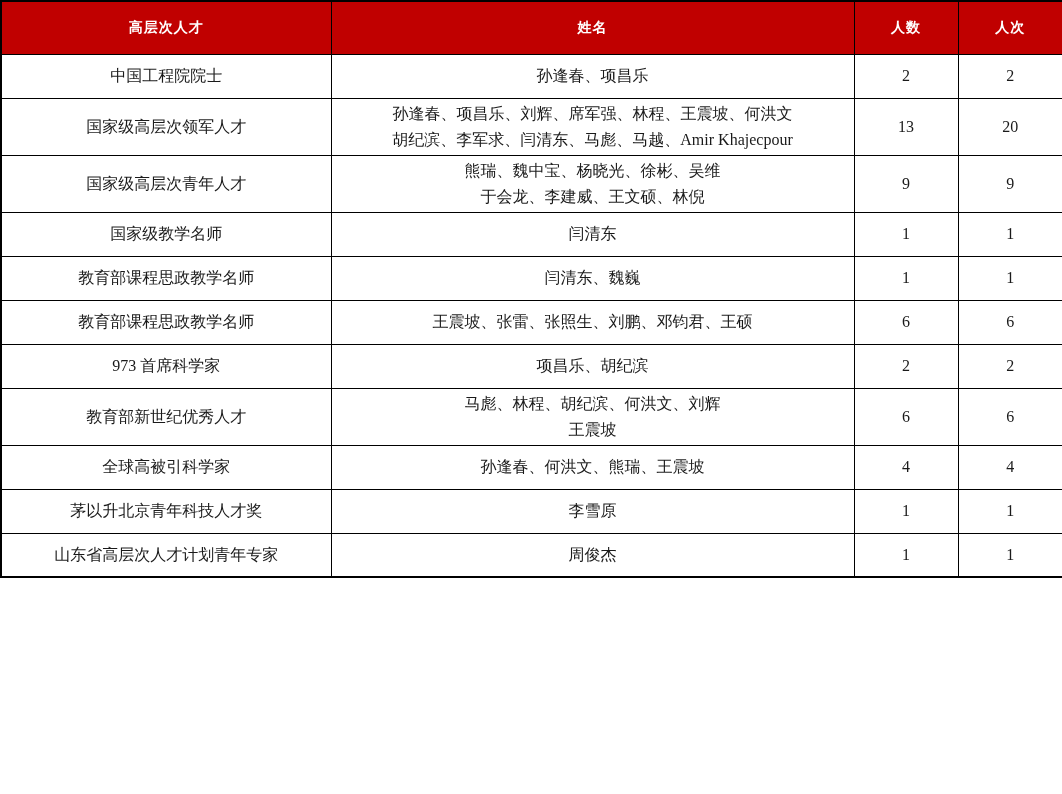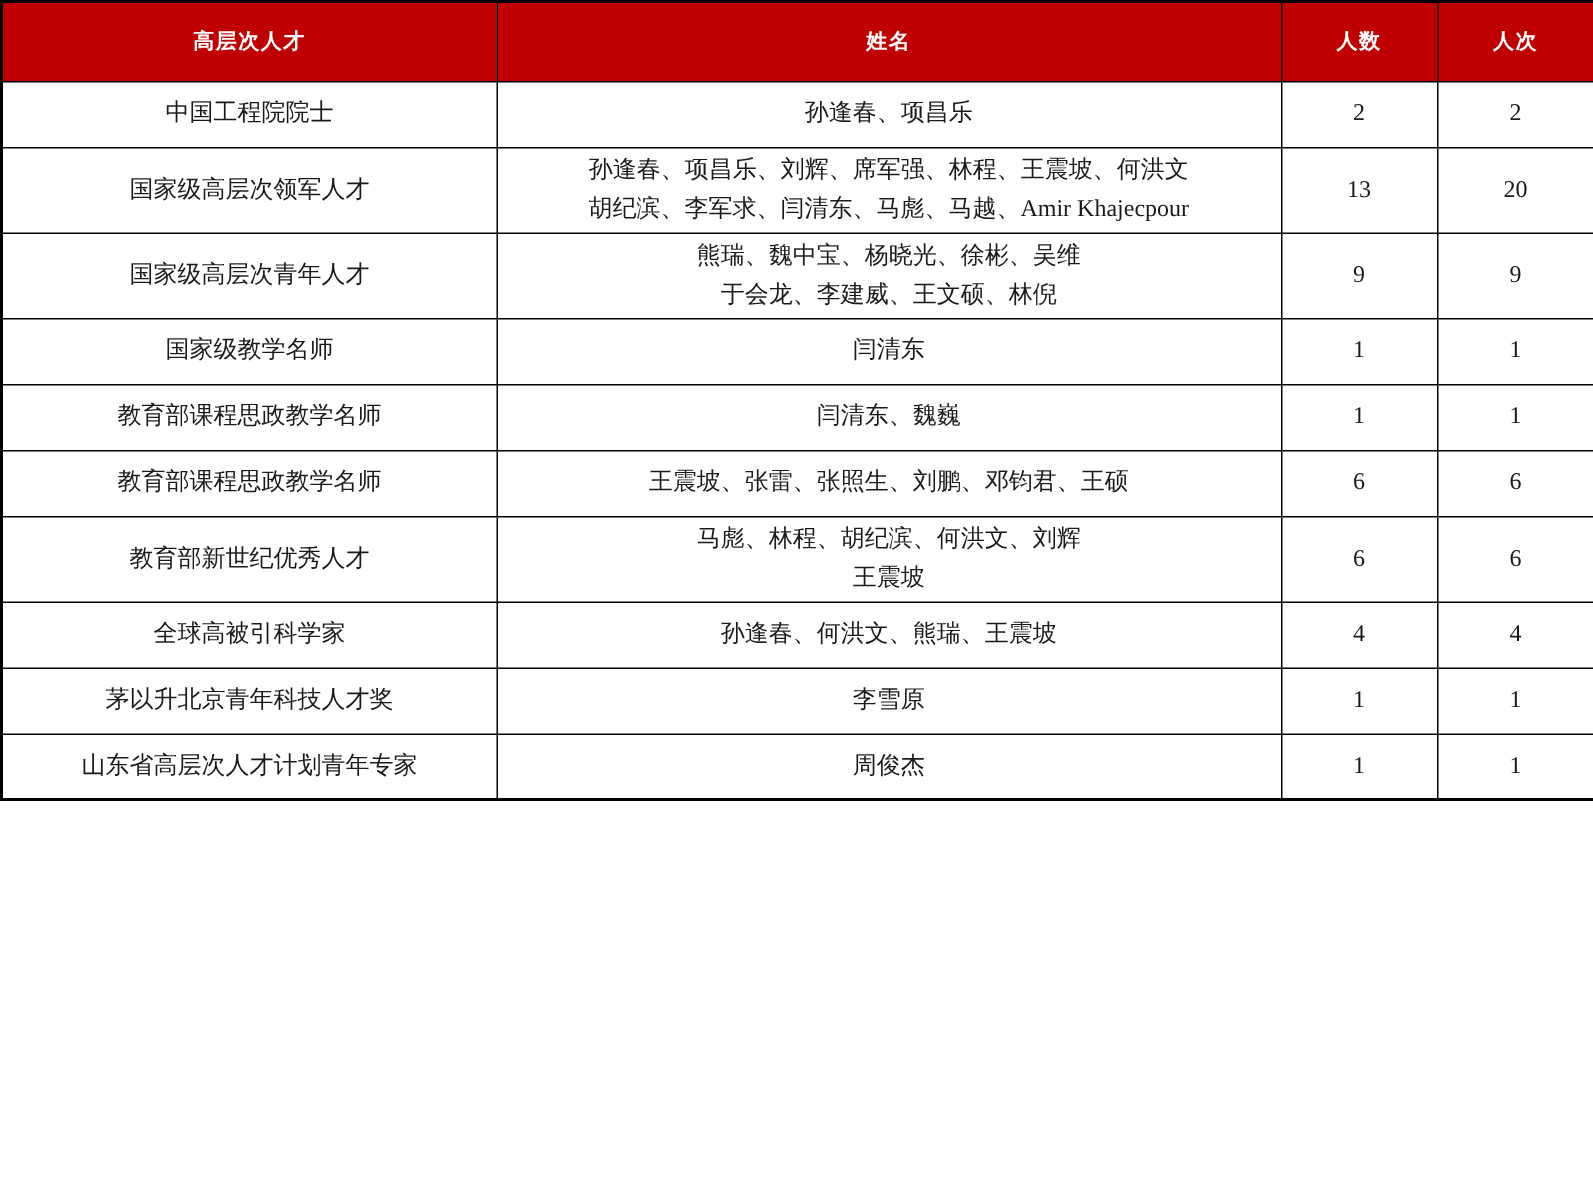--- a/index.html
+++ b/index.html
@@ -113,20 +113,28 @@
     <td class="num">1</td>
   </tr>
       <tr>
     <td class="cat">教育部课程思政教学名师</td>
     <td class="names">
           <div class="name-line">王震坡、张雷、张照生、刘鹏、邓钧君、王硕</div>
         </td>
     <td class="num">6</td>
     <td class="num">6</td>
   </tr>
+      <tr>
+    <td class="cat">973 首席科学家</td>
+    <td class="names">
+          <div class="name-line">项昌乐、胡纪滨</div>
+        </td>
+    <td class="num">2</td>
+    <td class="num">2</td>
+  </tr>
       <tr class="multiline">
     <td class="cat">教育部新世纪优秀人才</td>
     <td class="names">
           <div class="name-line">马彪、林程、胡纪滨、何洪文、刘辉</div>
           <div class="name-line">王震坡</div>
         </td>
     <td class="num">6</td>
     <td class="num">6</td>
   </tr>
       <tr>

